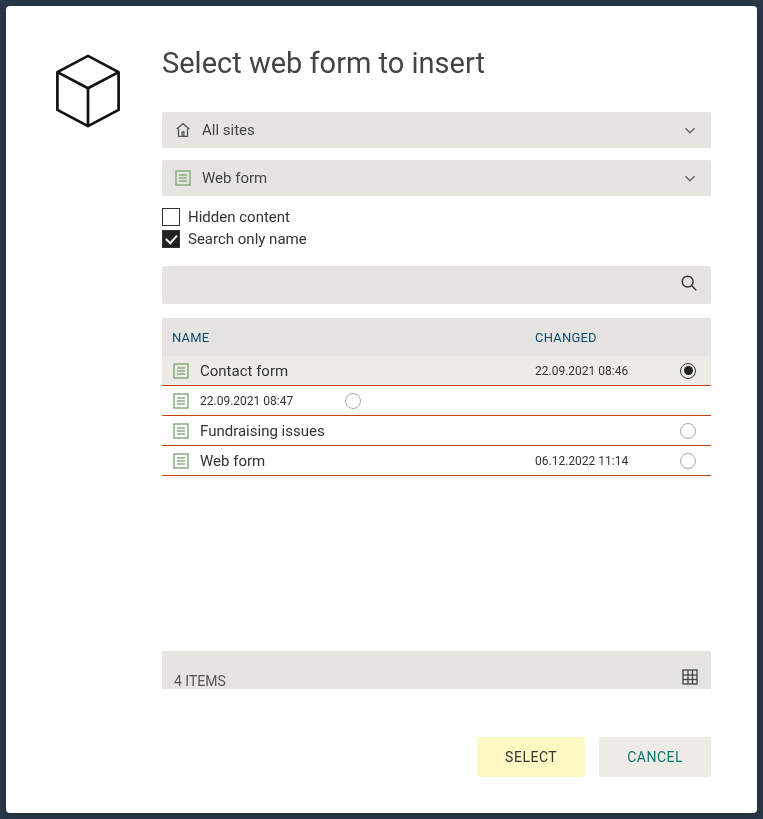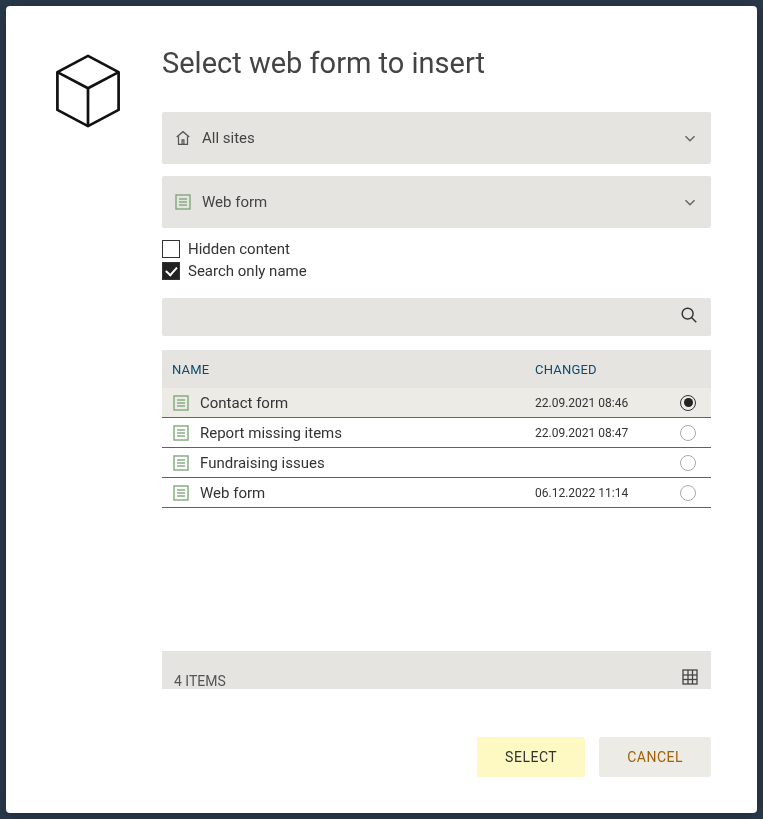--- a/index.html
+++ b/index.html
@@ -41,21 +41,21 @@
       flex-direction: column;
     }
     .dialog-title {
       font-size: 29px;
       font-weight: 400;
       color: #444;
       margin-bottom: 32px;
     }
     .dropdown {
       background: #e6e4e0;
-      height: 52px;
+      height: 36px;
       border-radius: 2px;
       display: flex;
       align-items: center;
       padding: 0 12px;
       margin-bottom: 12px;
       cursor: pointer;
     }
     .dropdown .dd-icon {
       width: 18px;
       height: 18px;
@@ -228,21 +228,21 @@
       border-radius: 2px;
       cursor: pointer;
       font-family: inherit;
     }
     .btn.primary {
       background: #fef9c3;
       color: #333;
     }
     .btn.secondary {
       background: #edebe6;
-      color: #a16207;
+      color: #0f766e;
     }
   </style>
 </head>
 <body>
 
 <div class="dialog">
   <div class="icon-column">
     <div class="cube-icon">
       <svg viewBox="0 0 80 86" fill="none" stroke="#111" stroke-width="3" stroke-linejoin="round">
         <path d="M40 4 L74 22 L74 64 L40 82 L6 64 L6 22 Z"></path>
@@ -327,21 +327,20 @@
             <span class="radio selected"></span>
           </span>
         </div>
         <div class="table-row">
           <span class="row-icon"><svg viewBox="0 0 18 18" fill="none" stroke="#7fa87a" stroke-width="1.4">
               <rect x="2" y="2" width="14" height="14"></rect>
               <line x1="5" y1="6" x2="13" y2="6"></line>
               <line x1="5" y1="9" x2="13" y2="9"></line>
               <line x1="5" y1="12" x2="13" y2="12"></line>
             </svg></span>
-          <span class="row-name">Report missing items</span>
           <span class="row-changed">22.09.2021 08:47</span>
           <span class="row-radio">
             <span class="radio"></span>
           </span>
         </div>
         <div class="table-row">
           <span class="row-icon"><svg viewBox="0 0 18 18" fill="none" stroke="#7fa87a" stroke-width="1.4">
               <rect x="2" y="2" width="14" height="14"></rect>
               <line x1="5" y1="6" x2="13" y2="6"></line>
               <line x1="5" y1="9" x2="13" y2="9"></line>

